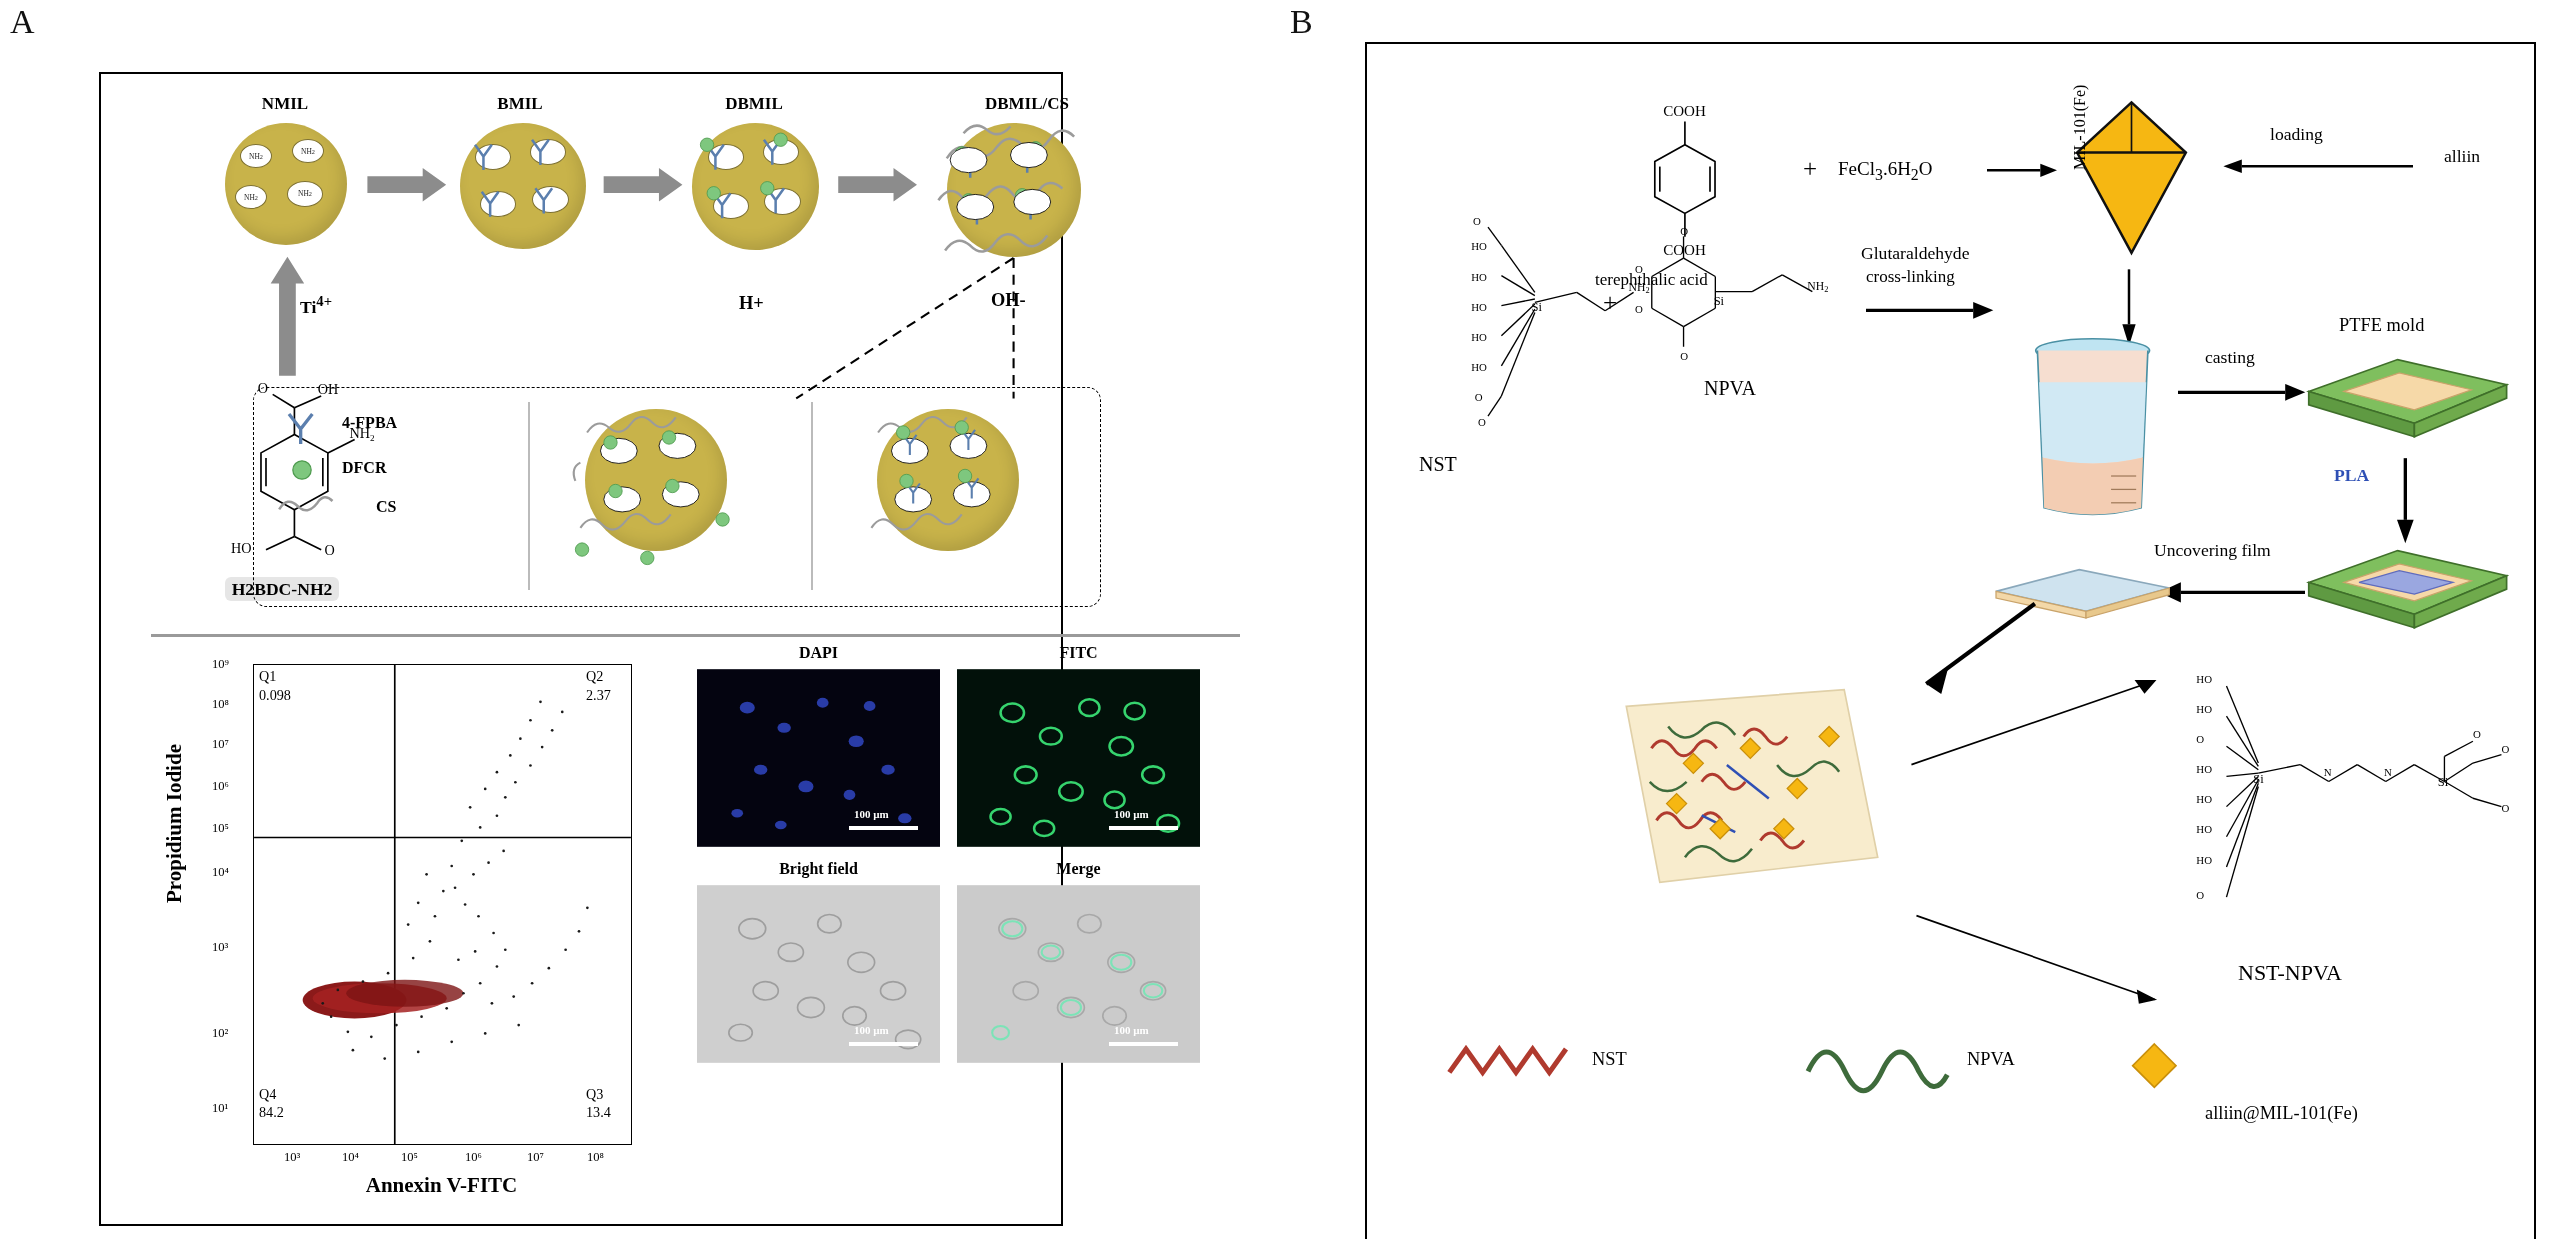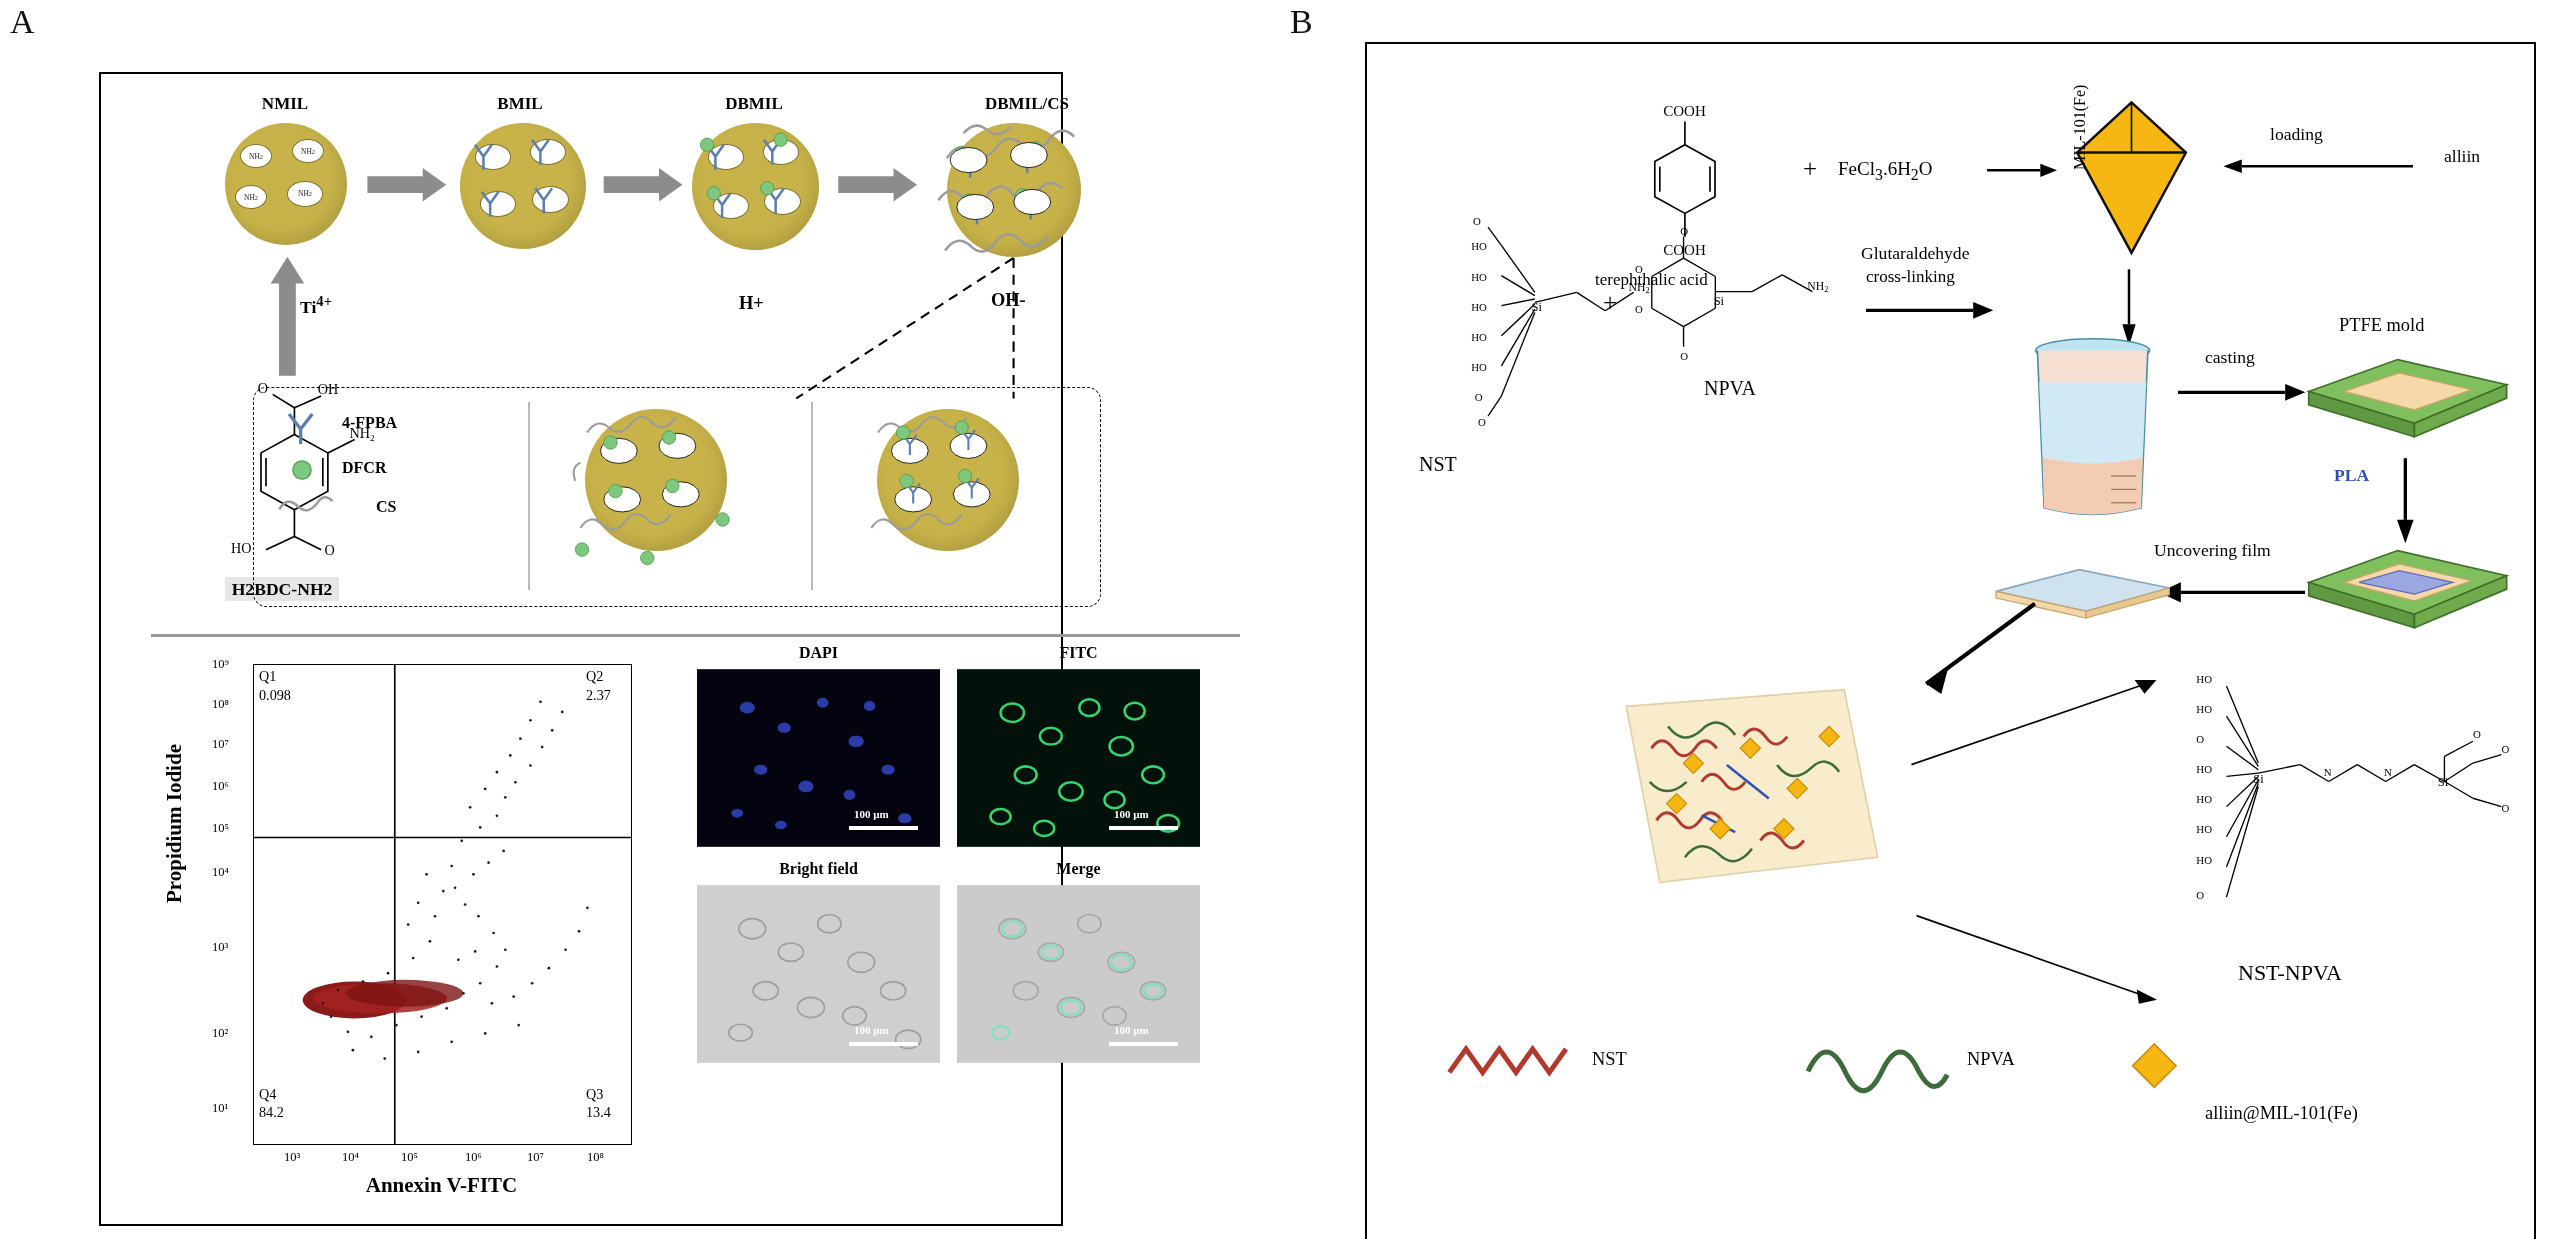--- a/index.html
+++ b/index.html
@@ -138,21 +138,21 @@
       <line x1="110" y1="148" x2="110" y2="180"></line>
       <line x1="110" y1="180" x2="142" y2="196"></line>
       <line x1="110" y1="180" x2="76" y2="196"></line>
     </g>
     <text x="138" y="10" font-size="17" font-family="Liberation Serif, serif">OH</text>
     <text x="176" y="62" font-size="17" font-family="Liberation Serif, serif">NH<tspan font-size="11" dy="4">2</tspan></text>
     <text x="66" y="8" font-size="17" font-family="Liberation Serif, serif">O</text>
     <text x="146" y="202" font-size="17" font-family="Liberation Serif, serif">O</text>
     <text x="34" y="200" font-size="17" font-family="Liberation Serif, serif">HO</text>
   </svg>
-  <div style="position:absolute;left:124px;top:503px;font-weight:bold;font-size:17.6px;background:#e6e6e6;padding:1.7px 6.7px;">H2BDC-NH2</div>
+  <div style="position:absolute;left:124px;top:503px;font-weight:bold;font-size:17.6px;background:#e6e6e6;padding:1.7px 6.7px;border-radius:6px;">H2BDC-NH2</div>
 
   <svg style="position:absolute;left:360px;top:184px;width:637px;height:209px;" viewBox="0 0 760 250" width="637" height="209">
     <g stroke="#000" stroke-width="2.5" fill="none" stroke-dasharray="12 8">
       <path d="M660 0 L400 168"></path>
       <path d="M660 0 L660 168"></path>
     </g>
   </svg>
   <div style="position:absolute;left:638px;top:219px;font-weight:bold;font-size:18.4px;">H+</div>
   <div style="position:absolute;left:890px;top:216px;font-weight:bold;font-size:18.4px;">OH-</div>
 

